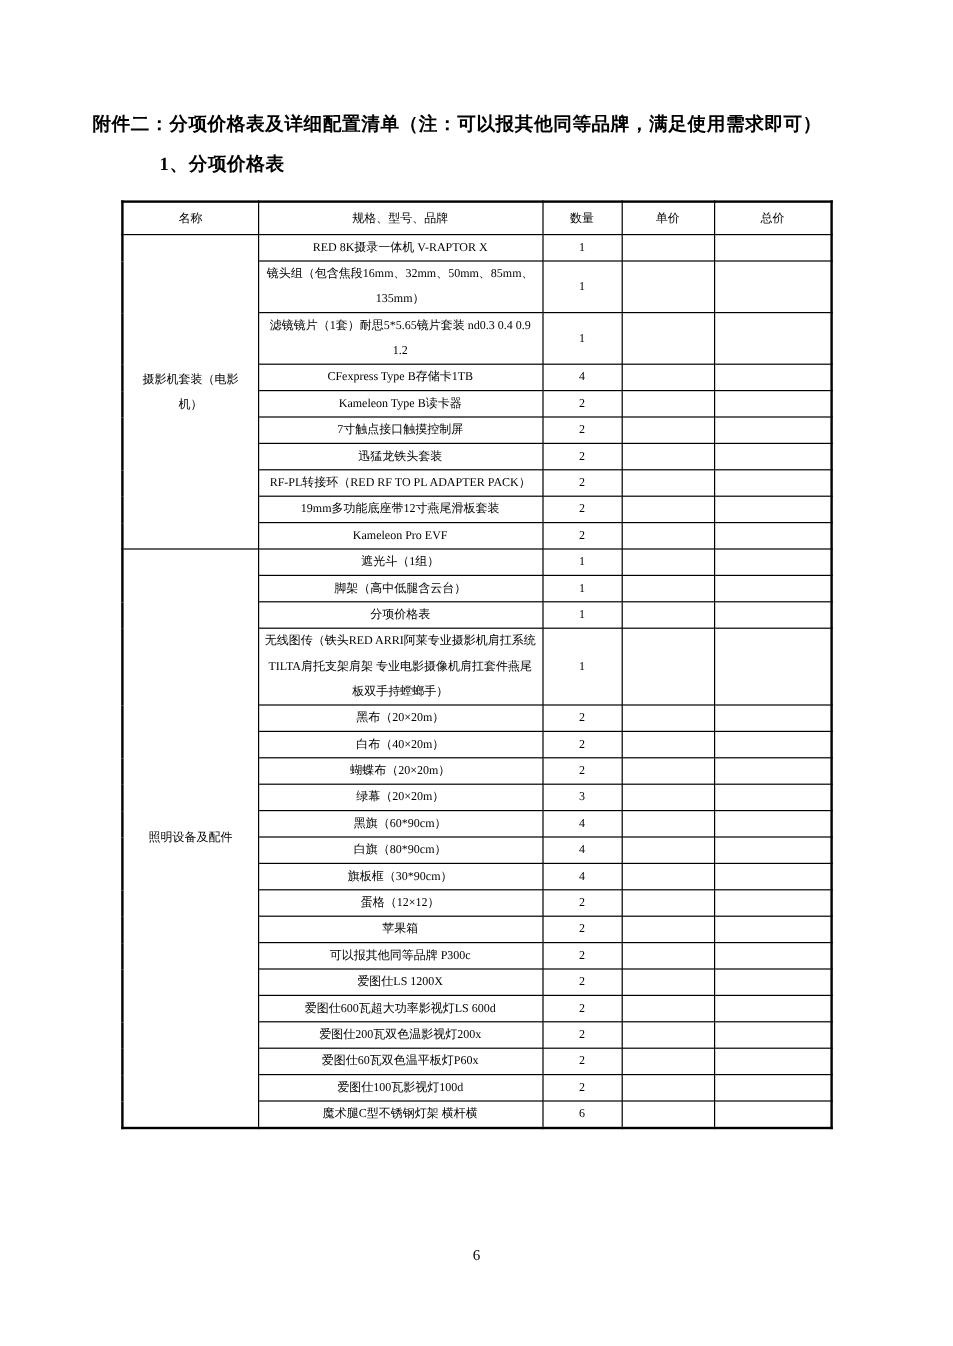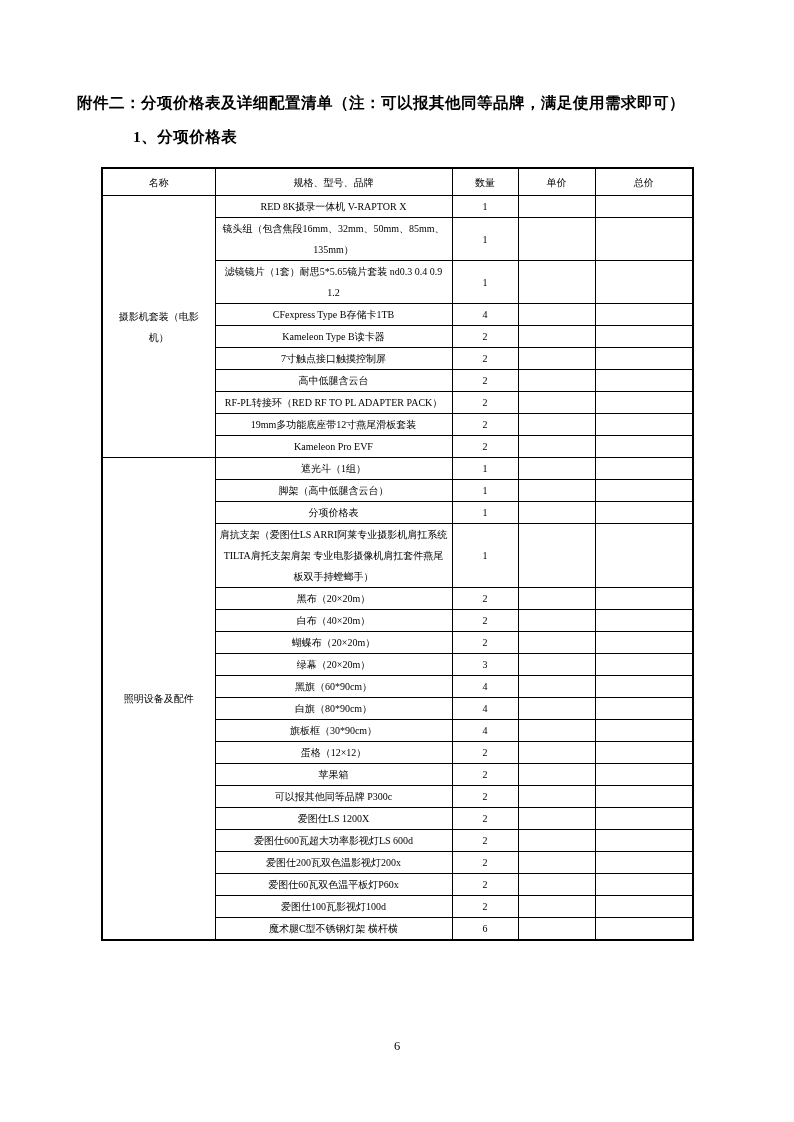--- a/index.html
+++ b/index.html
@@ -123,21 +123,21 @@
           <td></td>
           <td></td>
         </tr>
         <tr>
           <td>7寸触点接口触摸控制屏</td>
           <td>2</td>
           <td></td>
           <td></td>
         </tr>
         <tr>
-          <td>高中低腿含云台</td>
+          <td>迅猛龙铁头套装</td>
           <td>2</td>
           <td></td>
           <td></td>
         </tr>
         <tr>
           <td>RF-PL转接环（RED RF TO PL ADAPTER PACK）</td>
           <td>2</td>
           <td></td>
           <td></td>
         </tr>
@@ -166,21 +166,21 @@
           <td></td>
           <td></td>
         </tr>
         <tr>
           <td>分项价格表</td>
           <td>1</td>
           <td></td>
           <td></td>
         </tr>
         <tr>
-          <td>肩抗支架（爱图仕LS ARRI阿莱专业摄影机肩扛系统 TILTA肩托支架肩架 专业电影摄像机肩扛套件燕尾板双手持螳螂手）</td>
+          <td>无线图传（铁头RED ARRI阿莱专业摄影机肩扛系统 TILTA肩托支架肩架 专业电影摄像机肩扛套件燕尾板双手持螳螂手）</td>
           <td>1</td>
           <td></td>
           <td></td>
         </tr>
         <tr>
           <td>黑布（20×20m）</td>
           <td>2</td>
           <td></td>
           <td></td>
         </tr>

